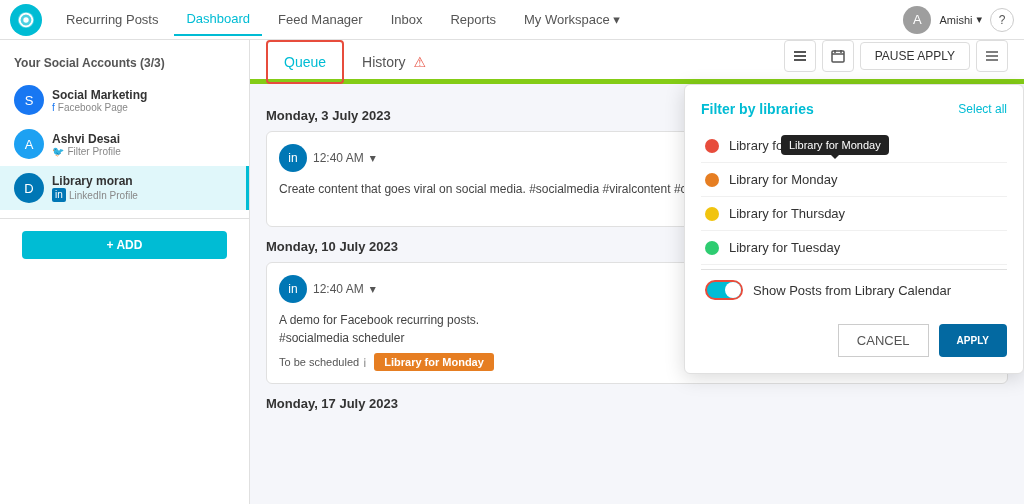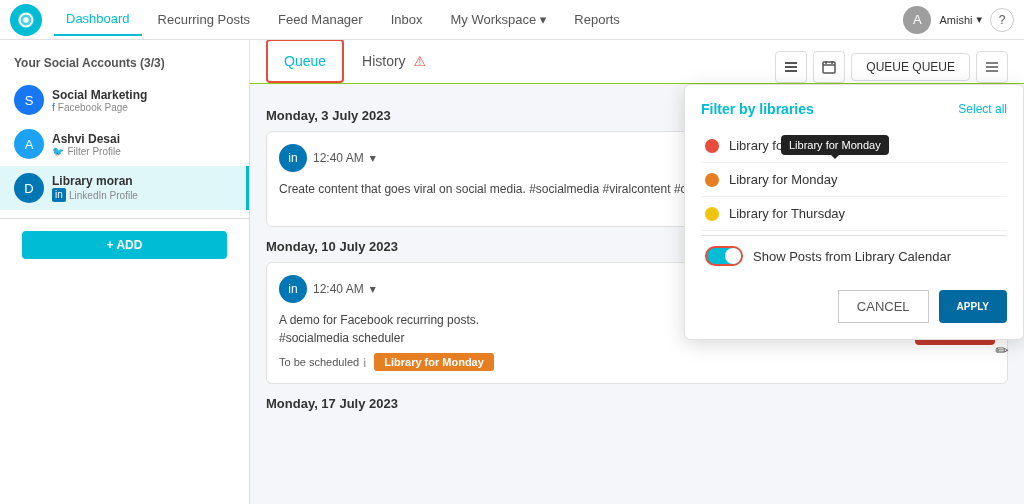--- a/index.html
+++ b/index.html
@@ -37,21 +37,21 @@
     .account-name { font-size: 12px; font-weight: 600; color: #333; }
     .account-type { font-size: 10px; color: #888; display: flex; align-items: center; gap: 3px; }
     .sidebar-actions { display: flex; gap: 16px; padding: 12px 22px; border-top: 1px solid #e0e0e0; margin-top: 8px; }
     .btn-add { flex: 1; background: #00bcd4; color: #fff; border: none; padding: 7px; border-radius: 4px; cursor: pointer; font-size: 12px; font-weight: 600; }
     .btn-manage { flex: 1; background: #fff; color: #00bcd4; border: 1px solid #00bcd4; padding: 7px; border-radius: 4px; cursor: pointer; font-size: 12px; font-weight: 600; }
 
     
     .content { flex: 1; overflow-y: auto; position: relative; }
 
     
-    .tabs { display: flex; align-items: flex-end; padding: 0 16px; background: #fff; border-bottom: 1px solid #84cc16; height: 44px; }
+    .tabs { display: flex; align-items: flex-start; padding: 0 16px; background: #fff; border-bottom: 5px solid #84cc16; height: 44px; }
     .tab { padding: 12px 16px; font-size: 14px; color: #555; cursor: pointer; border: 2px solid transparent; }
     .tab.active { color: #00bcd4; border: 2px solid #e74c3c; border-radius: 4px; }
     .tab-warning { color: #e74c3c; margin-left: 4px; }
     .tab-actions { margin-left: auto; display: flex; gap: 6px; align-items: center; }
     .icon-btn { width: 32px; height: 32px; border: 1px solid #ddd; border-radius: 4px; background: #fff; display: flex; align-items: center; justify-content: center; cursor: pointer; color: #555; font-size: 14px; }
     .pause-btn { padding: 6px 14px; font-size: 12px; background: #fff; border: 1px solid #ddd; border-radius: 4px; cursor: pointer; color: #333; font-weight: 500; }
     .menu-btn { width: 32px; height: 32px; border: 1px solid #ddd; border-radius: 4px; background: #fff; display: flex; align-items: center; justify-content: center; cursor: pointer; }
 
     
     .posts-area { padding: 12px 16px; position: relative; }
@@ -104,28 +104,28 @@
 <body>
 
 <nav class="top-nav">
   <div class="nav-logo">
     <svg width="18" height="18" viewBox="0 0 20 20">
         <circle cx="10" cy="10" r="9" fill="white" opacity="0.3"></circle>
         <path d="M10 3 A7 7 0 1 1 9.99 3Z" fill="none" stroke="white" stroke-width="2"></path>
         <circle cx="10" cy="10" r="3" fill="white"></circle>
       </svg>
   </div>
+  <div class="nav-item">Recurring Posts</div>
   <div class="nav-item active">Dashboard</div>
-  <div class="nav-item">Recurring Posts</div>
   <div class="nav-item">Feed Manager</div>
   <div class="nav-item">Inbox</div>
+  <div class="nav-item">Reports</div>
   <div class="nav-item">
     <span>My Workspace</span> ▾
   </div>
-  <div class="nav-item">Reports</div>
   <div class="nav-right">
     <div class="nav-avatar" style="background:#9e9e9e; display:flex; align-items:center; justify-content:center; font-size:13px; color:#fff;">A</div>
     <div class="nav-user">
       <span>Amishi</span> ▾
     </div>
     <div class="nav-help">?</div>
   </div>
 </nav>
 
 <div class="main-layout">
@@ -189,21 +189,21 @@
             </svg>
         </div>
         <div class="icon-btn">
           <svg width="16" height="16" viewBox="0 0 16 16">
               <rect x="2" y="3" width="12" height="11" rx="1" fill="none" stroke="#555" stroke-width="1.5"></rect>
               <line x1="2" y1="6" x2="14" y2="6" stroke="#555" stroke-width="1.5"></line>
               <line x1="5" y1="2" x2="5" y2="5" stroke="#555" stroke-width="1.5"></line>
               <line x1="11" y1="2" x2="11" y2="5" stroke="#555" stroke-width="1.5"></line>
             </svg>
         </div>
-        <button class="pause-btn">QUEUE QUEUE</button>
+        <button class="pause-btn">PAUSE APPLY</button>
         <div class="menu-btn">
           <svg width="16" height="16" viewBox="0 0 16 16">
               <line x1="2" y1="4" x2="14" y2="4" stroke="#555" stroke-width="1.5"></line>
               <line x1="2" y1="8" x2="14" y2="8" stroke="#555" stroke-width="1.5"></line>
               <line x1="2" y1="12" x2="14" y2="12" stroke="#555" stroke-width="1.5"></line>
             </svg>
         </div>
       </div>
     </div>
 
@@ -280,20 +280,24 @@
         <div class="tooltip">Library for Monday</div>
         <div class="filter-dot" style="background:#e67e22;"></div>
         <span>Library for Monday</span>
       </div>
 
       <div class="filter-item">
         <div class="filter-dot" style="background:#f1c40f;"></div>
         <span>Library for Thursday</span>
       </div>
 
+      <div class="filter-item">
+        <div class="filter-dot" style="background:#2ecc71;"></div>
+        <span>Library for Tuesday</span>
+      </div>
 
       <div class="toggle-row">
         <div class="toggle">
           <div class="toggle-knob"></div>
         </div>
         <span class="toggle-label">Show Posts from Library Calendar</span>
       </div>
 
       <div class="filter-actions">
         <button class="btn-cancel">CANCEL</button>

